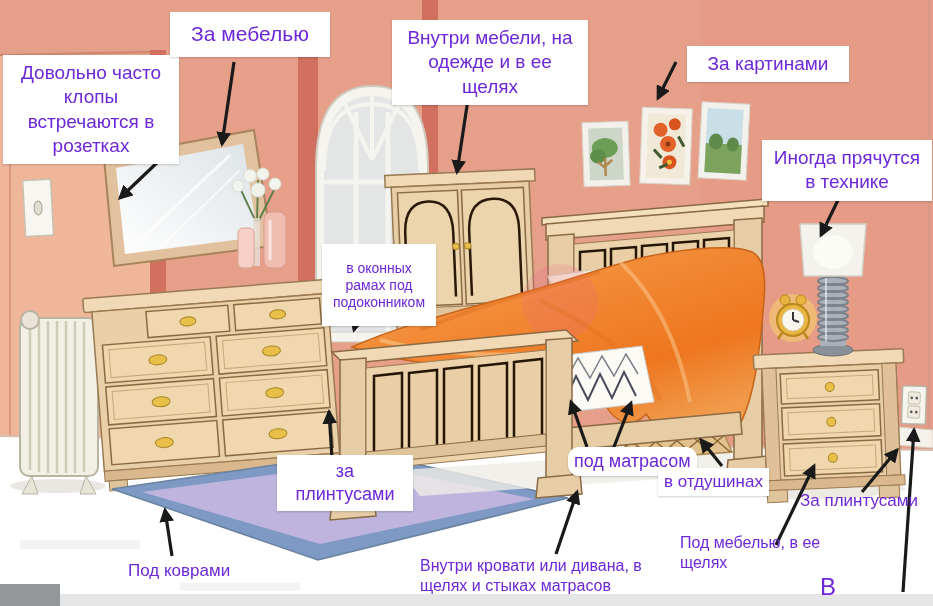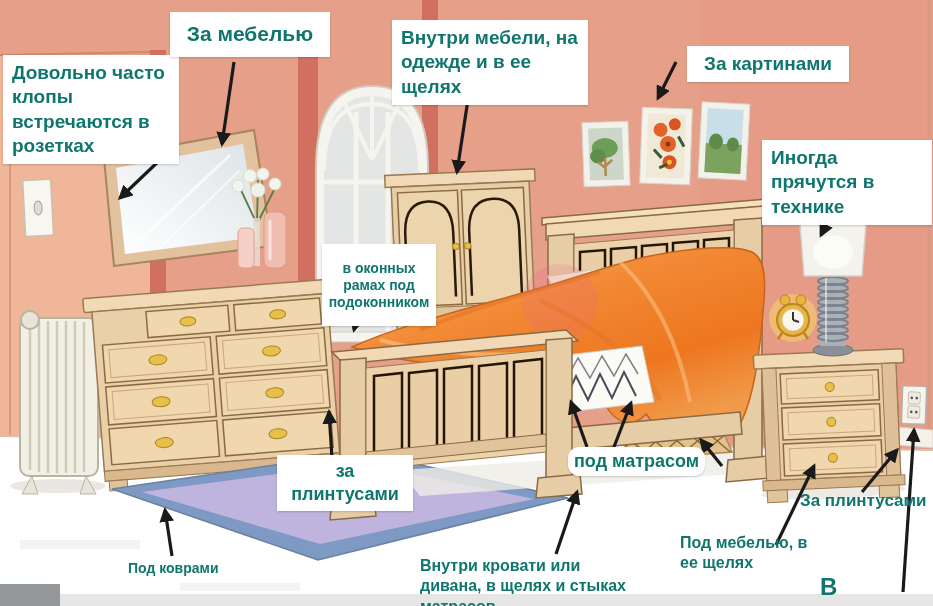--- a/index.html
+++ b/index.html
@@ -2,26 +2,27 @@
 <html><head>
 <meta charset="utf-8">
 <style>
   html,body{margin:0;padding:0;background:#ffffff;}
   #stage{
     position:relative;width:933px;height:606px;overflow:hidden;
     font-family:"Liberation Sans",sans-serif;background:#ffffff;
   }
   #scene{position:absolute;left:0;top:0;}
   .label{
-    position:absolute;color:#0f766e;font-weight:bold;line-height:1.28;
+    position:absolute;color:#6d28d9;font-weight:normal;line-height:1.28;
     white-space:normal;
   }
   .boxed{
     background:#ffffff;box-shadow:0 1px 2px rgba(0,0,0,.18);
     padding:6px 9px;
+    text-align:center;
   }
   .center{text-align:center;}
 </style>
 </head>
 <body>
 
 <div id="stage">
 
 <svg id="scene" width="933" height="606" viewBox="0 0 933 606">
   <defs>
@@ -353,24 +354,25 @@
 <div class="label boxed center" style="left:678px;top:46px;width:144px;font-size:19px;margin-left:9px;">За картинами</div>
 
 <div class="label boxed" style="left:762px;top:140px;width:152px;font-size:19px;">Иногда прячутся в технике</div>
 
 <div class="label boxed center" style="left:322px;top:244px;width:102px;font-size:14px;line-height:1.2;padding:16px 6px;">в оконных рамах под подоконником</div>
 
 <div class="label boxed center" style="left:277px;top:455px;width:122px;font-size:18px;padding:5px 7px;">за плинтусами</div>
 
 <div class="label boxed" style="left:568px;top:447px;font-size:18px;padding:3px 6px;border-radius:11px;">под матрасом</div>
 
+<div class="label boxed" style="left:658px;top:468px;font-size:17px;padding:3px 6px;">в отдушинах</div>
 
 <div class="label" style="left:800px;top:490px;font-size:17px;">За плинтусами</div>
 
 <div class="label" style="left:680px;top:533px;width:148px;font-size:16px;">Под мебелью, в ее щелях</div>
 
 <div class="label" style="left:820px;top:572px;font-size:24px;">В розетках</div>
 
-<div class="label" style="left:128px;top:560px;font-size:14px;">Под коврами</div>
+<div class="label" style="left:128px;top:560px;font-size:17px;">Под коврами</div>
 
 <div class="label" style="left:420px;top:556px;width:224px;font-size:16px;">Внутри кровати или дивана, в щелях и стыках матрасов</div>
 
 </div>
 
 </body></html>

